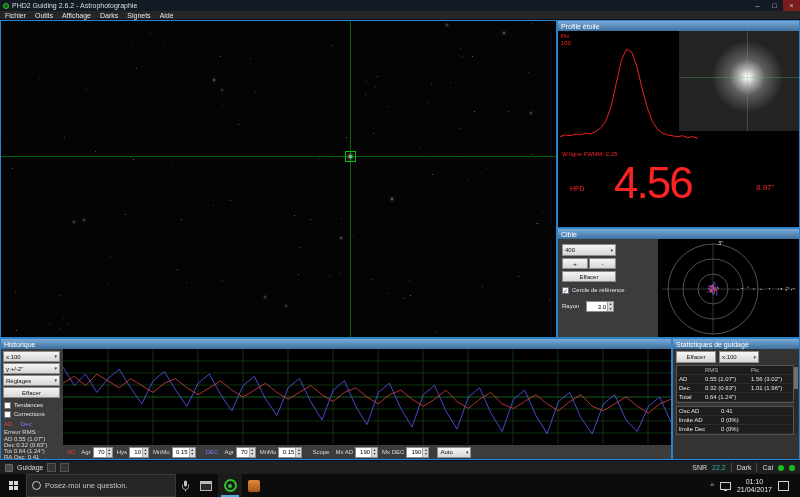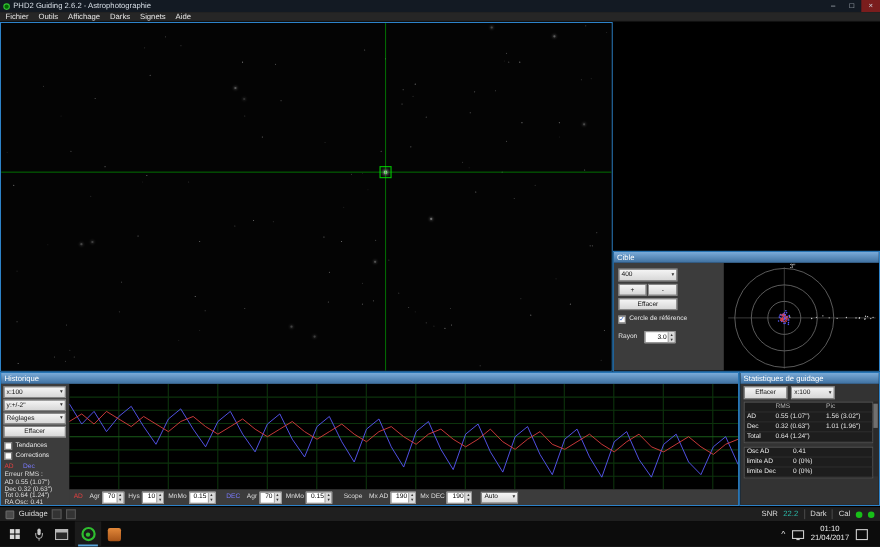--- a/index.html
+++ b/index.html
@@ -253,20 +253,38 @@
         <div class="star" style="left: 135px; top: 47px; width: 1px; height: 1px; opacity: 0.49;"></div>
         <div class="star" style="left: 425px; top: 131px; width: 1px; height: 1px; opacity: 0.17;"></div>
         <div class="star" style="left: 502px; top: 11px; width: 2px; height: 2px; opacity: 0.42; box-shadow: rgba(255, 255, 255, 0.35) 0px 0px 2px 1px;"></div>
         <div class="star" style="left: 348px; top: 134px; width: 3px; height: 3px; opacity: 0.95; box-shadow: rgba(255, 255, 255, 0.6) 0px 0px 3px 1px;"></div>
       </div>
     <div class="xhair-h"></div>
     <div class="xhair-v"></div>
     <div class="lockbox"></div>
   </div>
 
+  <div class="pane" style="left:557px;top:20px;width:243px;height:208px">
+    <div class="caption">Profile étoile</div>
+    <div class="pane-body" style="height:196px;background:#000">
+      <div class="red t6" style="left:3px;top:2px">Pix</div>
+      <div class="red t6" style="left:3px;top:9px">100</div>
+      <div class="star-inset">
+        <div class="inset-cross-h"></div>
+        <div class="inset-cross-v"></div>
+      </div>
+      <svg style="position:absolute;left:2px;top:12px" width="140" height="106" viewBox="0 0 140 120" preserveAspectRatio="none">
+          <polyline points="0.0,106 5.1,104 10.2,105 15.3,103 20.4,104 25.6,102 30.7,103 35.8,100 40.9,96 46.0,88 51.1,72 56.2,46 61.3,20 66.4,7 71.6,10 76.7,26 81.8,50 86.9,72 92.0,88 97.1,97 102.2,102 107.3,104 112.4,105 117.6,106 122.7,105 127.8,107 132.9,106 138.0,108" fill="none" stroke="#ff2222" stroke-width="1"></polyline>
+        </svg>
+      <div class="red t6" style="left:4px;top:120px">W ligne FWHM: 2.25</div>
+      <div class="red" style="left:12px;top:154px;font-size:7px">HFD</div>
+      <div class="red hfd-big">4.56</div>
+      <div class="red" style="left:198px;top:152px;font-size:8px">8.97"</div>
+    </div>
+  </div>
 
   <div class="pane" style="left:557px;top:228px;width:243px;height:110px">
     <div class="caption">Cible</div>
     <div class="pane-body" style="height:98px;background:#000">
       <div class="target-controls">
         <div class="btn combo" style="left:4px;top:5px;width:54px;height:12px">
           <span>400</span>
           <span class="arr">▾</span>
         </div>
         <div class="btn" style="left:4px;top:19px;width:26px;height:11px">+</div>
@@ -572,20 +590,24 @@
 
   <div class="taskbar">
     <div class="tb-btn" style="width:26px">
       <div class="winlogo">
           <i></i>
           <i></i>
           <i></i>
           <i></i>
         </div>
     </div>
+    <div class="tb-search">
+      <span class="cortana-ring"></span>
+      <span class="tb-search-text">Posez-moi une question.</span>
+    </div>
     <div class="tb-btn" style="width:18px">
       <svg width="9" height="12" viewBox="0 0 9 12">
         <rect x="3" y="0.5" width="3" height="6" rx="1.5" fill="#c9c9c9"></rect>
         <path d="M1.5 4.5 v2 a3 3 0 0 0 6 0 v-2" fill="none" stroke="#c9c9c9" stroke-width="0.8"></path>
         <line x1="4.5" y1="9.5" x2="4.5" y2="11.5" stroke="#c9c9c9" stroke-width="0.8"></line>
       </svg>
     </div>
     <div class="tb-btn">
         <span class="appwin"></span>
       </div>

